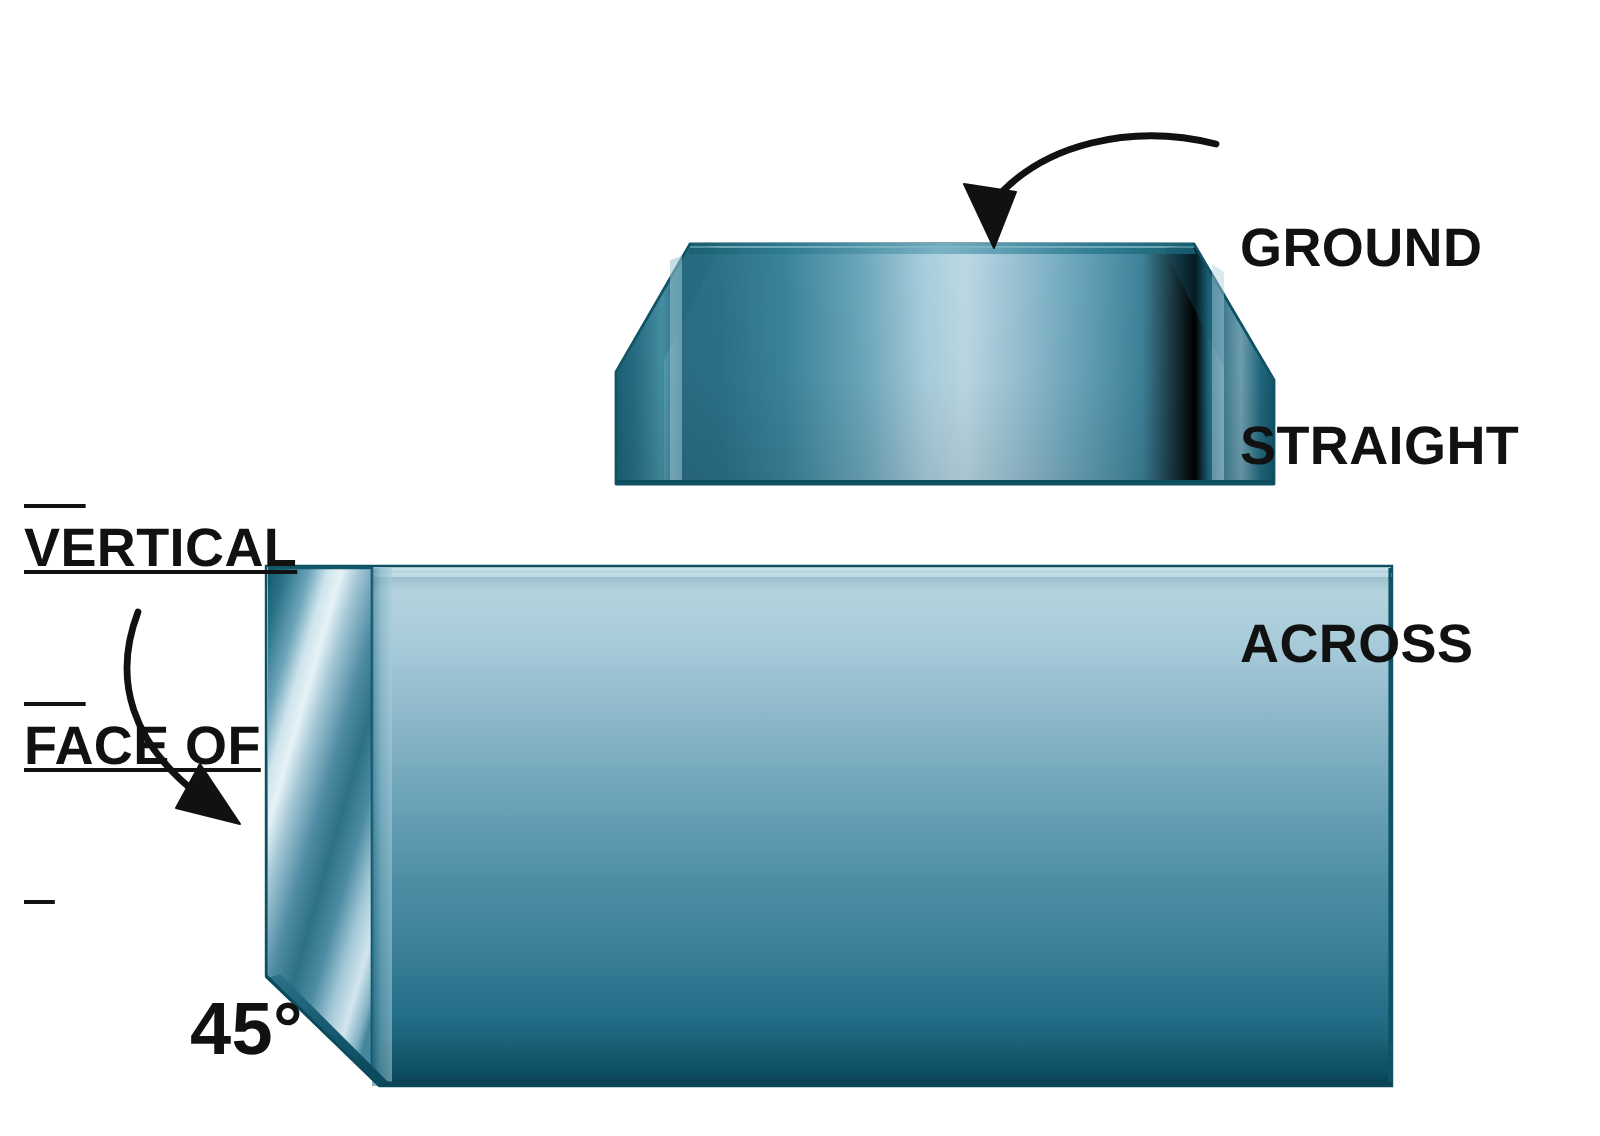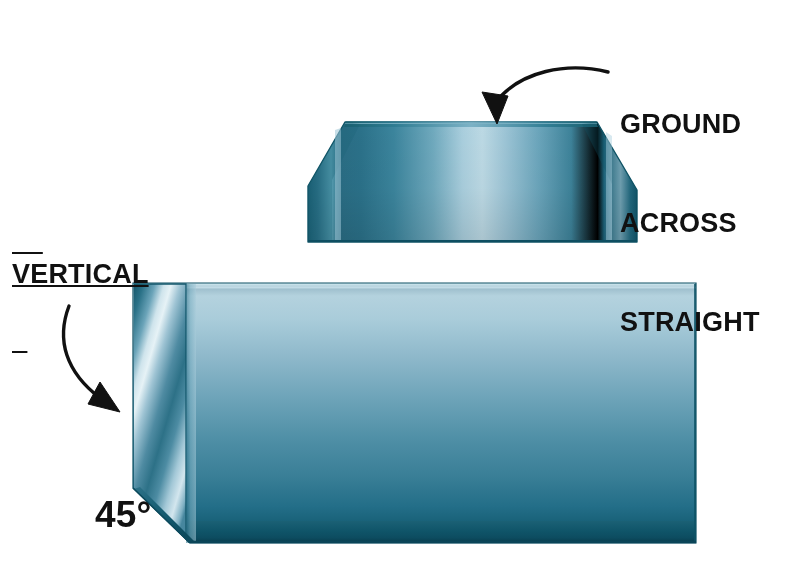--- a/index.html
+++ b/index.html
@@ -229,23 +229,24 @@
     <g>
       <path d="M 69,306 C 56,340 66,372 100,398" fill="none" stroke="#111111" stroke-width="3.4" stroke-linecap="round"></path>
       <path d="M 120,412 L 88,404 L 100,382 Z" fill="#111111" stroke="#111111" stroke-width="1" stroke-linejoin="round"></path>
     </g>
 
   </svg>
 
   
   <div class="callout-text" id="label-ground-straight-across">
     <span class="callout-line">GROUND</span>
+    <span class="callout-line">STRAIGHT</span>
     <span class="callout-line">ACROSS</span>
-    <span class="callout-line">STRAIGHT</span>
   </div>
 
   <div class="callout-text" id="label-vertical-face-of-edge">
     <span class="callout-line">VERTICAL</span>
+    <span class="callout-line">FACE OF</span>
   </div>
 
   <div class="callout-text" id="label-angle-45">45°</div>
 
 </div>
 
 </body></html>

